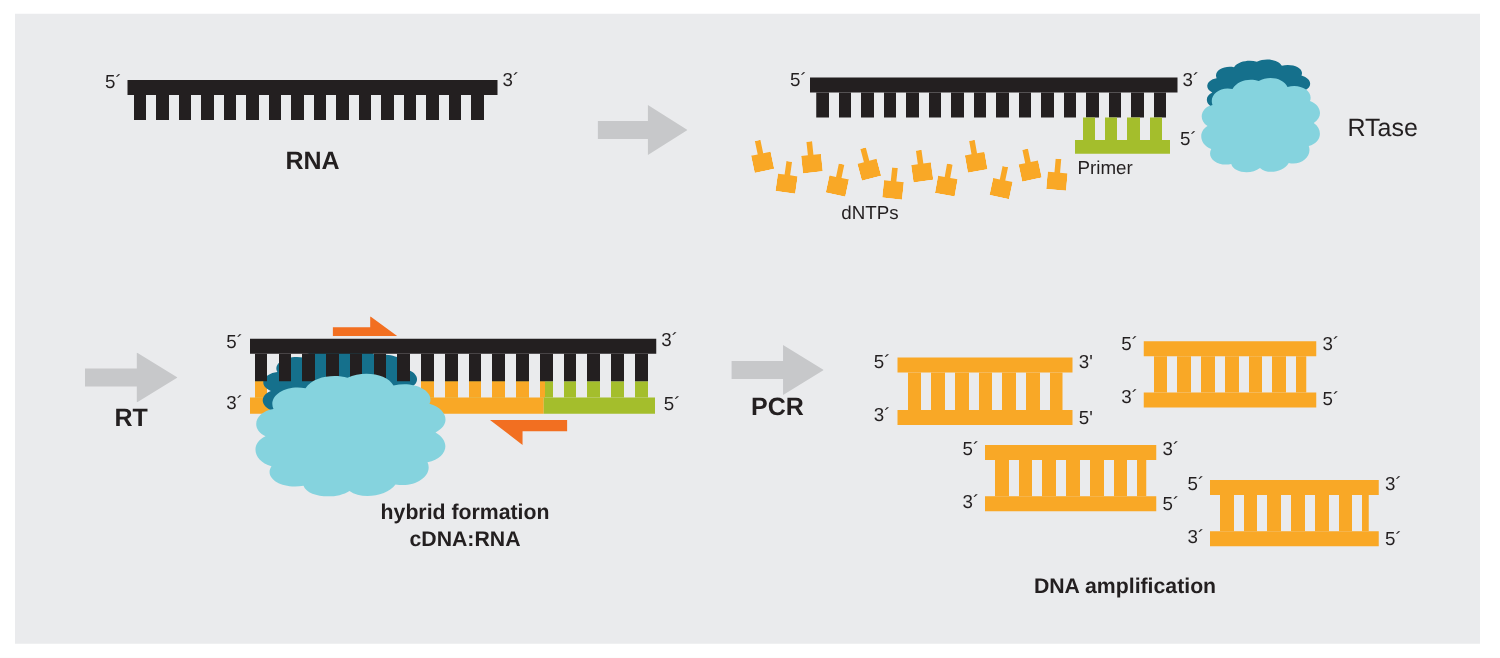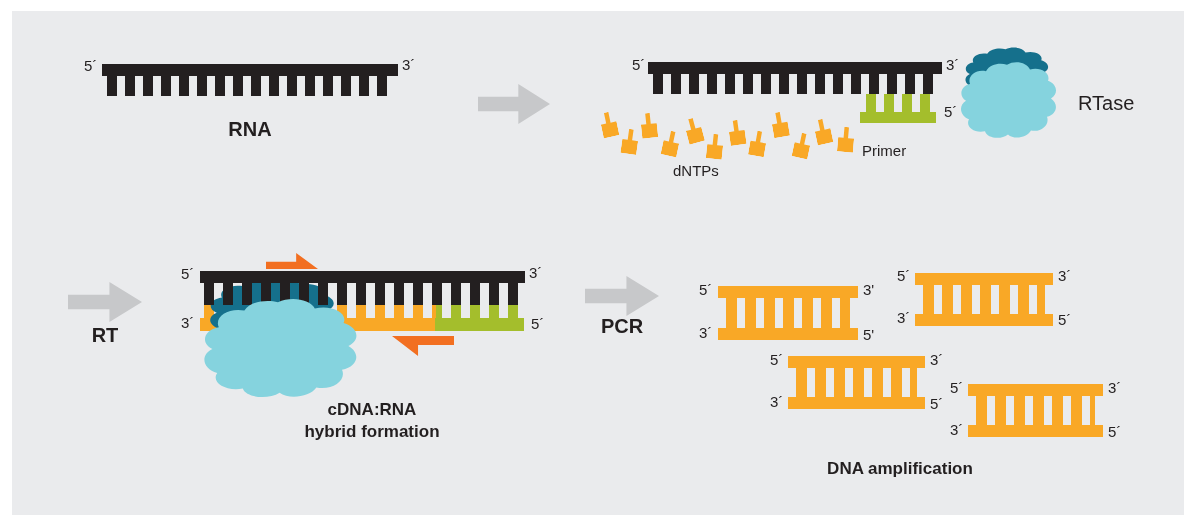--- a/index.html
+++ b/index.html
@@ -48,21 +48,21 @@
 
   <div class="abs" style="left:0;top:0;">
     <span class="prime" style="left:632px;top:56px;">5´</span>
     <div class="bar-black" style="left:648px;top:62px;width:294px;height:12px;"></div>
     <div class="teeth-black-18" style="left:653px;top:74px;width:285px;height:20px;"></div>
     <span class="prime" style="left:946px;top:56px;">3´</span>
 
     <div class="teeth-green" style="left:866px;top:94px;width:64px;height:18px;"></div>
     <div class="abs" style="left:860px;top:112px;width:76px;height:11px;background:#A4BE2C;"></div>
     <span class="prime" style="left:944px;top:103px;">5´</span>
-    <span class="small-label" style="left:862px;top:142px;">Primer</span>
+    <span class="small-label" style="left:862px;top:126px;">Primer</span>
 
     <div class="dntp" style="left:601px;top:112px;transform:rotate(-12deg);"></div>
     <div class="dntp" style="left:622px;top:129px;transform:rotate(8deg);"></div>
     <div class="dntp" style="left:641px;top:113px;transform:rotate(-6deg);"></div>
     <div class="dntp" style="left:663px;top:131px;transform:rotate(12deg);"></div>
     <div class="dntp" style="left:686px;top:118px;transform:rotate(-15deg);"></div>
     <div class="dntp" style="left:707px;top:134px;transform:rotate(6deg);"></div>
     <div class="dntp" style="left:729px;top:120px;transform:rotate(-8deg);"></div>
     <div class="dntp" style="left:750px;top:131px;transform:rotate(10deg);"></div>
     <div class="dntp" style="left:772px;top:112px;transform:rotate(-10deg);"></div>
@@ -104,22 +104,22 @@
 
     <div class="orange-fwd" style="left:266px;top:253px;width:52px;height:16px;z-index:5;"></div>
     <div class="orange-rev" style="left:392px;top:336px;width:62px;height:20px;z-index:5;"></div>
 
     <span class="prime" style="left:181px;top:265px;z-index:5;">5´</span>
     <span class="prime" style="left:529px;top:264px;z-index:5;">3´</span>
     <span class="prime" style="left:181px;top:314px;z-index:5;">3´</span>
     <span class="prime" style="left:531px;top:315px;z-index:5;">5´</span>
 
     <div class="caption" style="left:262px;top:399px;width:220px;">
+      <div>hybrid formation</div>
       <div>cDNA:RNA</div>
-      <div>hybrid formation</div>
     </div>
   </div>
 
   <div class="gray-arrow" style="left:585px;top:276px;width:74px;height:40px;"></div>
   <div class="big-label" style="left:585px;top:315px;width:74px;">PCR</div>
 
   <div class="abs" style="left:0;top:0;">
 
     <div class="ladder" style="left:718px;top:286px;width:140px;height:54px;">
       <div class="lbar" style="top:0;"></div>

